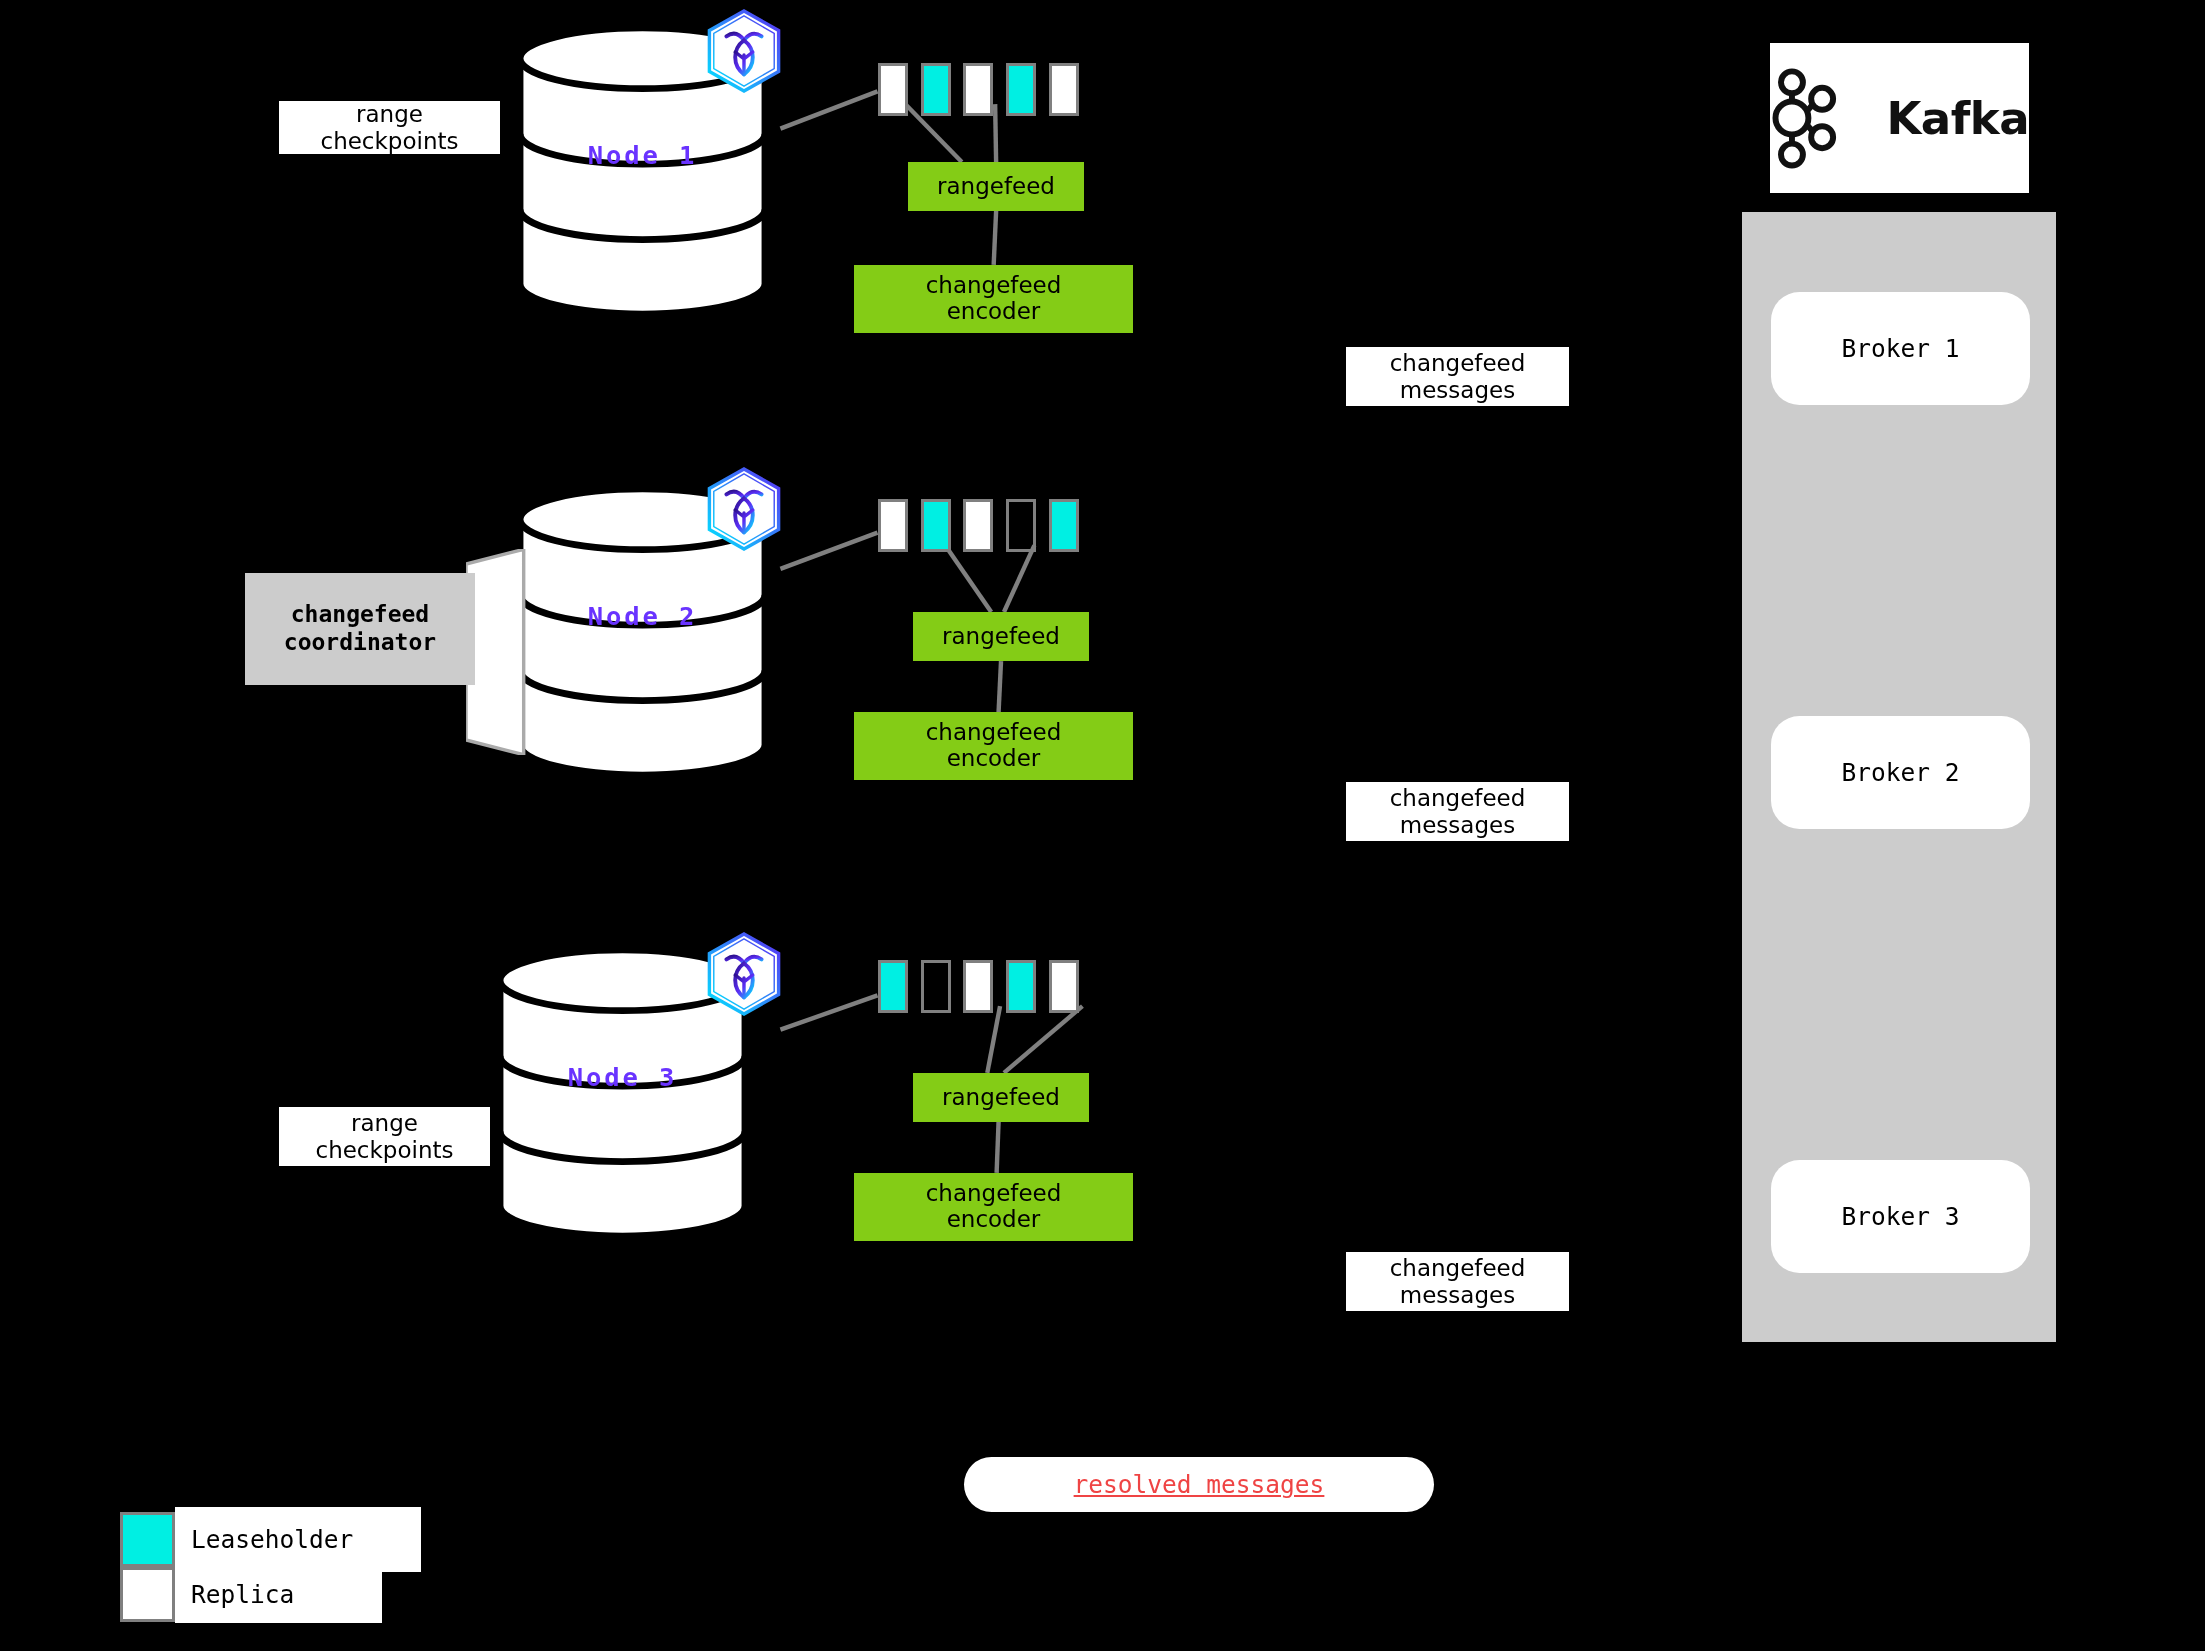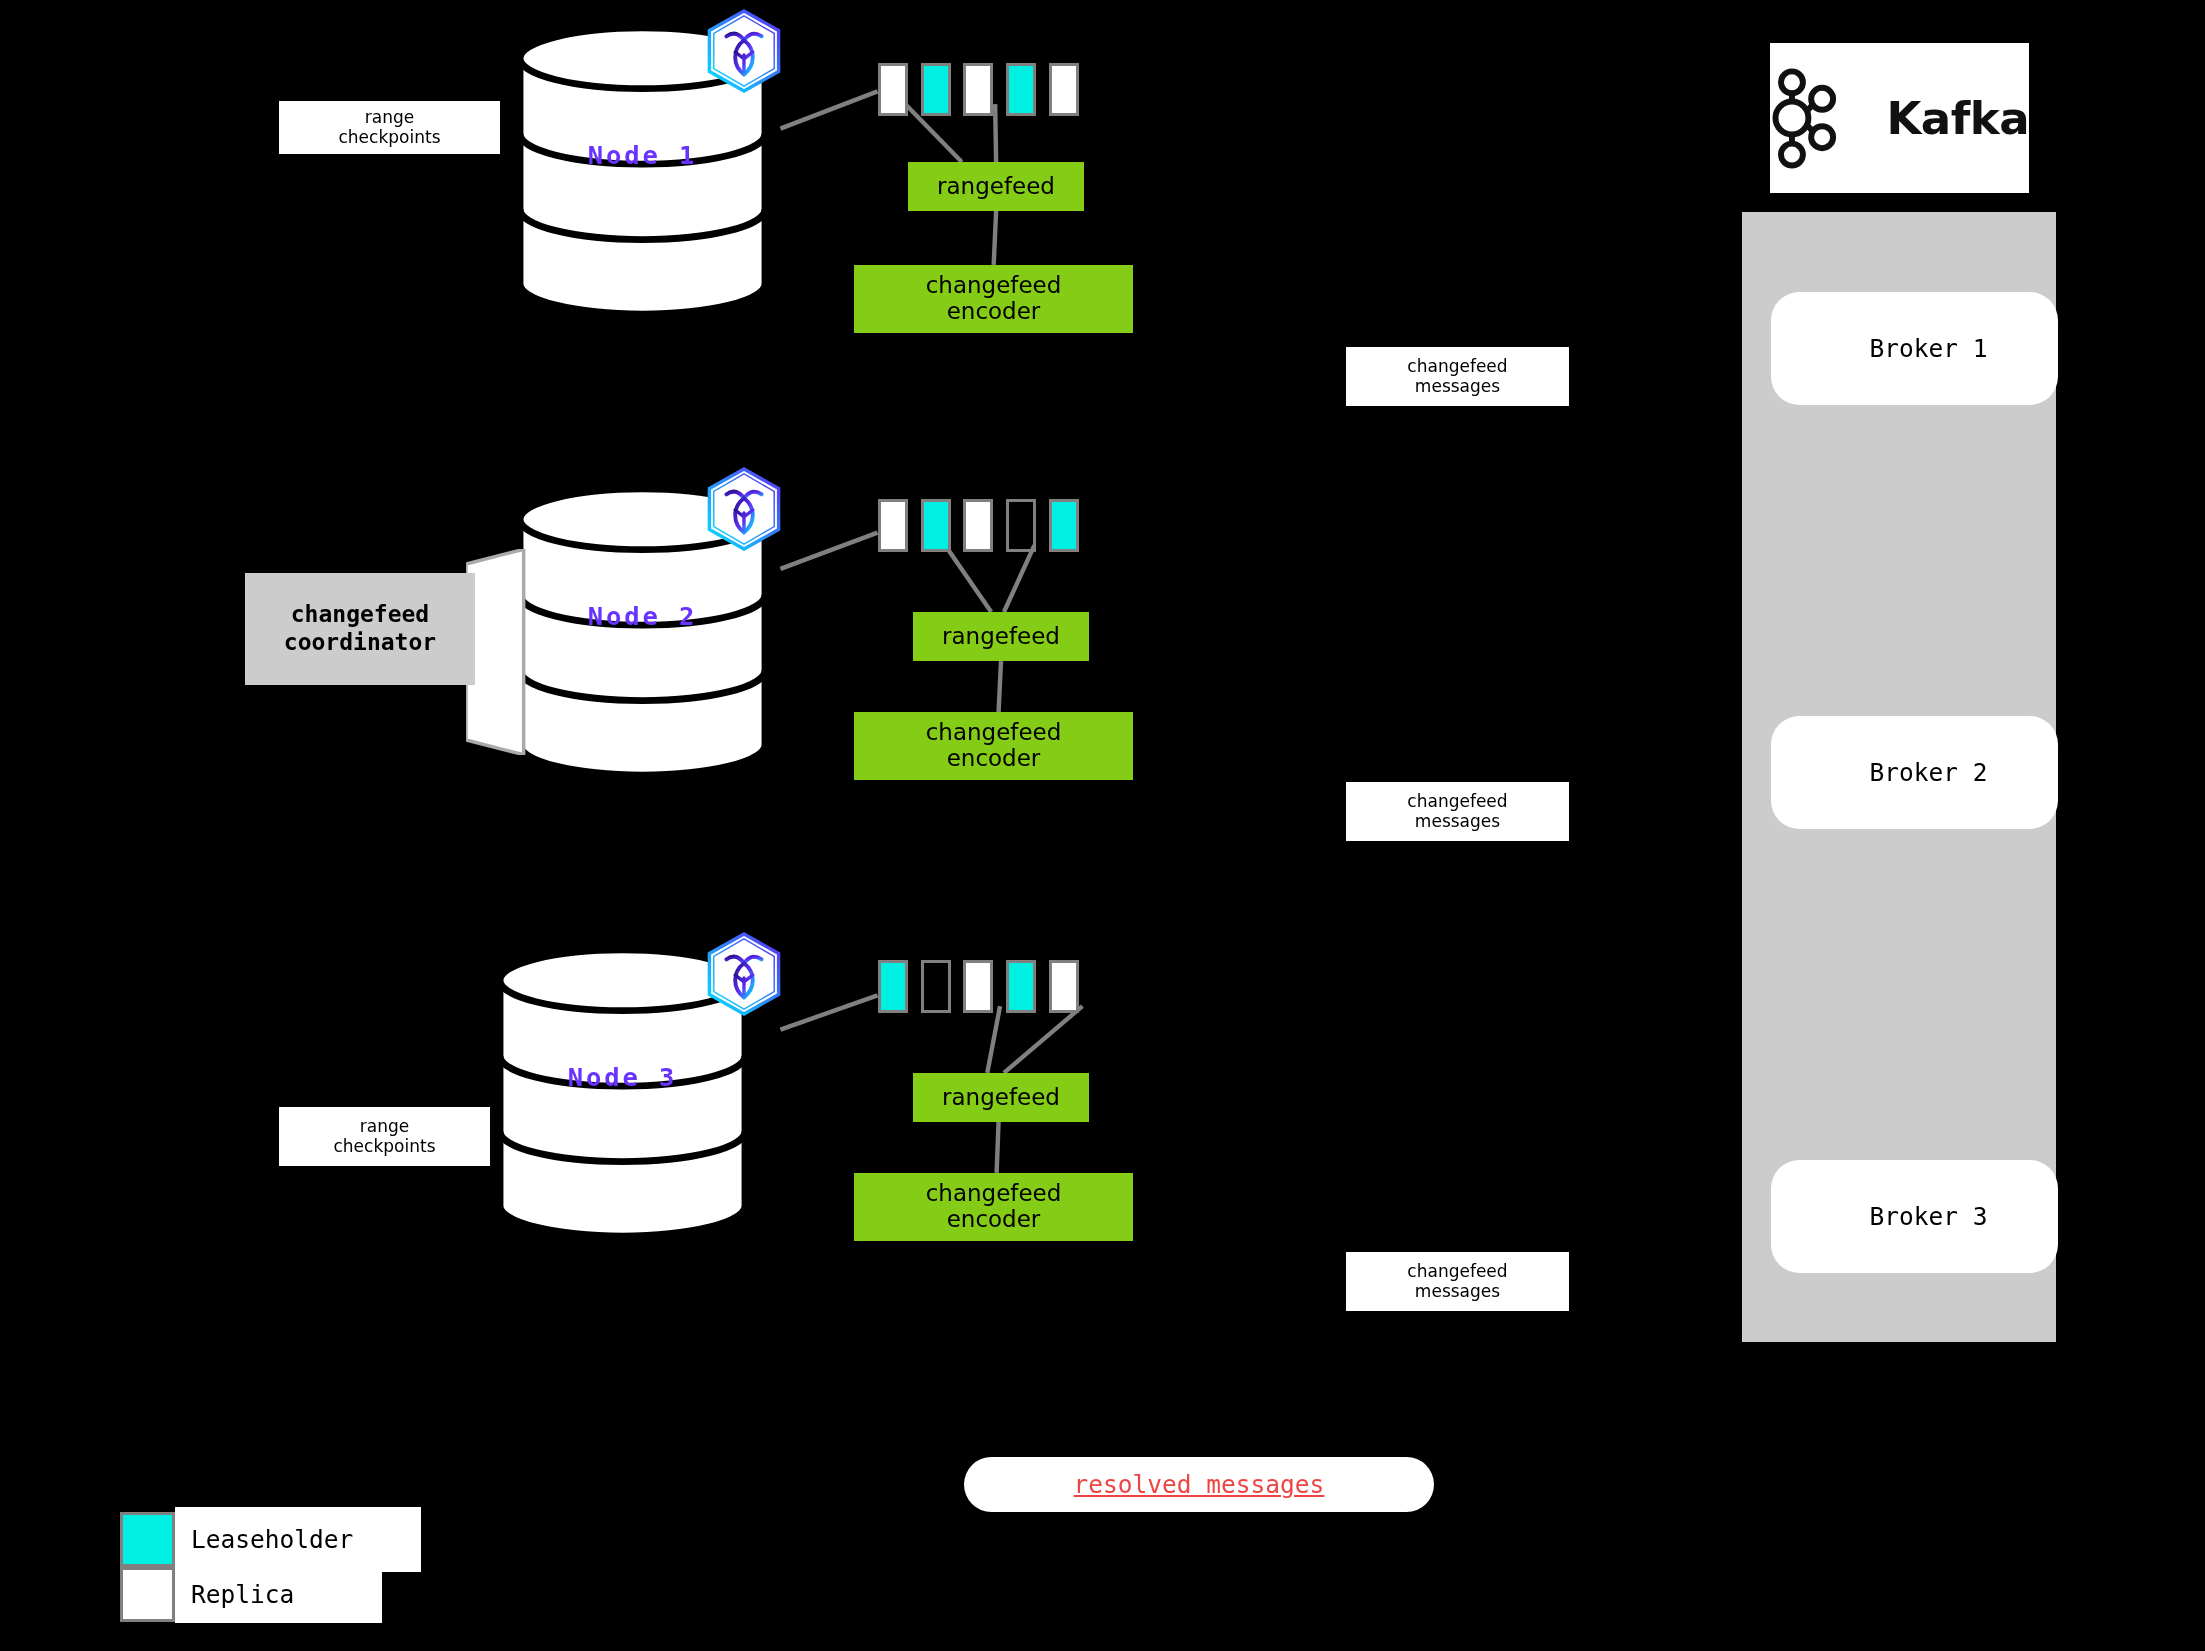--- a/index.html
+++ b/index.html
@@ -28,38 +28,38 @@
   
   .gbox{position:absolute;background:#84cc16;color:#000;display:flex;
         align-items:center;justify-content:center;text-align:center;
         font-family:"DejaVu Sans","Liberation Sans",sans-serif;
         font-size:23px;line-height:1.12;}
 
   
   .wlabel{position:absolute;background:#ffffff;color:#000;display:flex;
           align-items:center;justify-content:center;text-align:center;
           font-family:"DejaVu Sans","Liberation Sans",sans-serif;
-          font-size:17px;line-height:1.14;overflow:hidden;white-space:pre-line;}
+          font-size:23px;line-height:1.14;overflow:hidden;white-space:pre-line;}
 
   
   .coord{position:absolute;background:#cccccc;color:#000;font-weight:bold;
          display:flex;align-items:center;justify-content:center;text-align:center;
          font-family:"DejaVu Sans Mono","Liberation Mono",monospace;
          font-size:23px;line-height:1.2;white-space:pre-line;}
   .coord-tail{position:absolute;}
 
   
   .kafka-logo{position:absolute;background:#fff;display:flex;align-items:center;
               justify-content:center;gap:10.8px;}
   .kafka-word{font-family:"DejaVu Sans","Liberation Sans",sans-serif;
               font-weight:bold;font-size:45px;color:#111;letter-spacing:-0.5px;margin-left:37px;}
   .kafka-panel{position:absolute;background:#cccccc;}
   .broker{position:absolute;background:#ffffff;border-radius:28.4px;
           display:flex;align-items:center;justify-content:center;color:#000;
-          font-family:"DejaVu Sans Mono","Liberation Mono",monospace;font-size:24.5px;padding-left:28px;}
+          font-family:"DejaVu Sans Mono","Liberation Mono",monospace;font-size:24.5px;}
 
   
   .pill{position:absolute;background:#ffffff;border-radius:29px;color:#ef4444;
         display:flex;align-items:center;justify-content:center;
         font-family:"DejaVu Sans Mono","Liberation Mono",monospace;font-size:24.5px;text-decoration:underline;}
 
   
   .legend-swatch{position:absolute;width:55px;height:55px;
                  border:3.4px solid #808080;box-sizing:border-box;}
   .legend-text{position:absolute;background:#fff;color:#000;display:flex;

